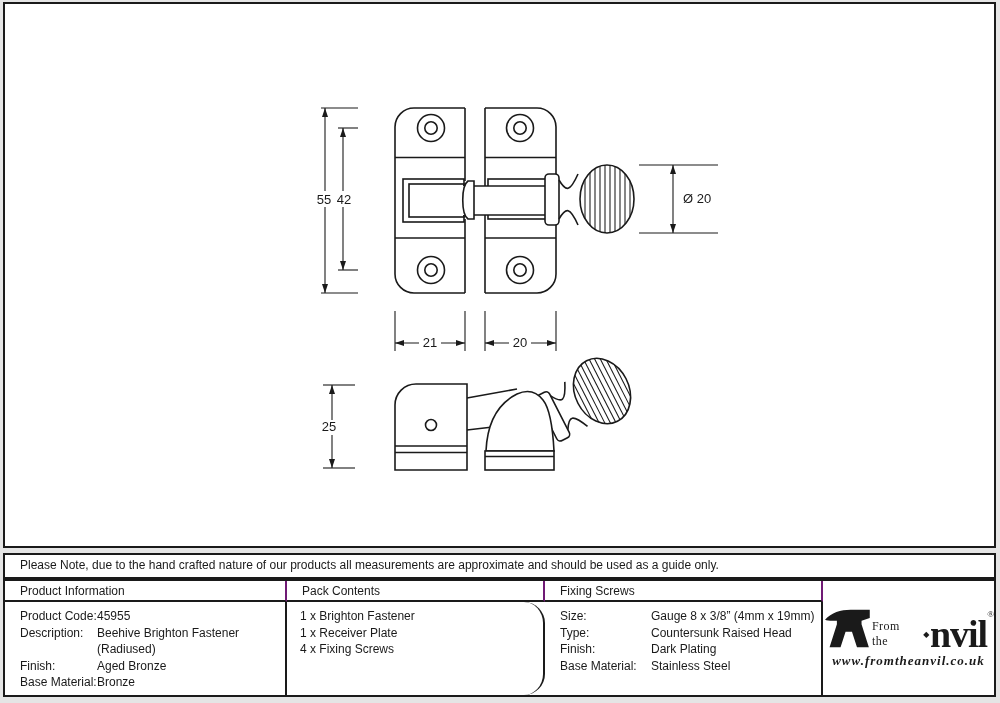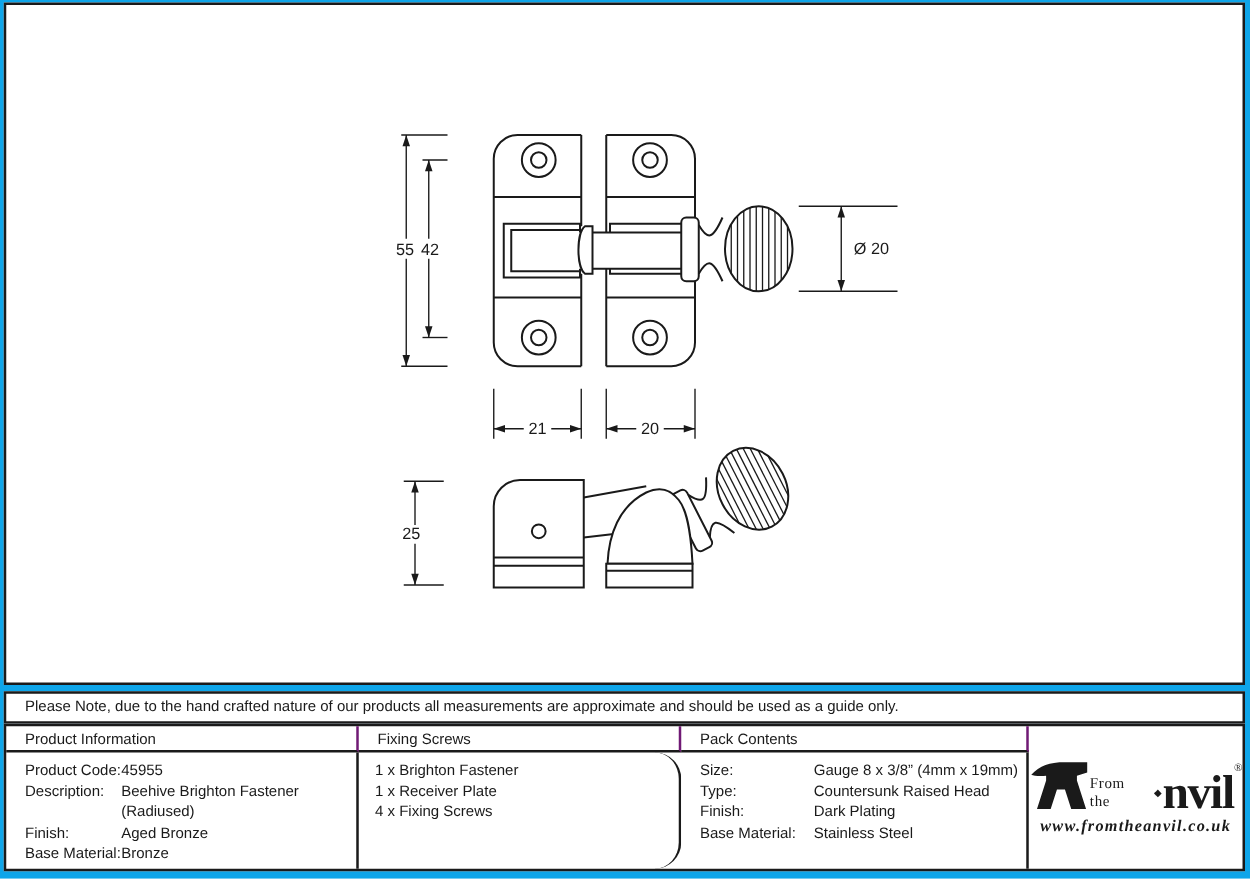--- a/index.html
+++ b/index.html
@@ -1,16 +1,16 @@
 <!DOCTYPE html>
 <html><head>
 <meta charset="utf-8">
 <style>
   html,body{margin:0;padding:0;background:#fff;}
-  .page{position:relative;width:1000px;height:703px;background:#0ea5e9;
+  .page{position:relative;width:1000px;height:703px;background:#e5e5e5;
         font-family:"Liberation Sans",sans-serif;color:#1a1a1a;overflow:hidden;}
   .box{position:absolute;box-sizing:border-box;border:2px solid #1a1a1a;background:#fff;}
   .drawing-area{left:3px;top:2px;width:993px;height:546px;}
   .drawing-area svg{position:absolute;left:-3px;top:-2px;}
   .note-box{left:3px;top:553px;width:993px;height:26px;font-size:12px;
             line-height:21px;padding-left:15px;white-space:nowrap;}
   .spec-table{left:3px;top:579px;width:993px;height:118px;display:grid;
               grid-template-columns:282px 258px 278px 1fr;grid-template-rows:21px 1fr;
               font-size:12px;}
   .th{border-right:2px solid #701a75;border-bottom:2px solid #1a1a1a;
@@ -185,22 +185,22 @@
       </g>
     </svg>
   </div>
 
   <div class="box note-box">
     <span>Please Note, due to the hand crafted nature of our products all measurements are approximate and should be used as a guide only.</span>
   </div>
 
   <div class="box spec-table">
     <div class="th">Product Information</div>
+    <div class="th">Pack Contents</div>
     <div class="th">Fixing Screws</div>
-    <div class="th">Pack Contents</div>
 
     <div class="td">
       <div class="kv">
           <span class="k">Product Code:</span>
           <span class="v">45955</span>
         </div>
       <div class="kv">
           <span class="k">Description:</span>
           <span class="v">Beehive Brighton Fastener</span>
         </div>

